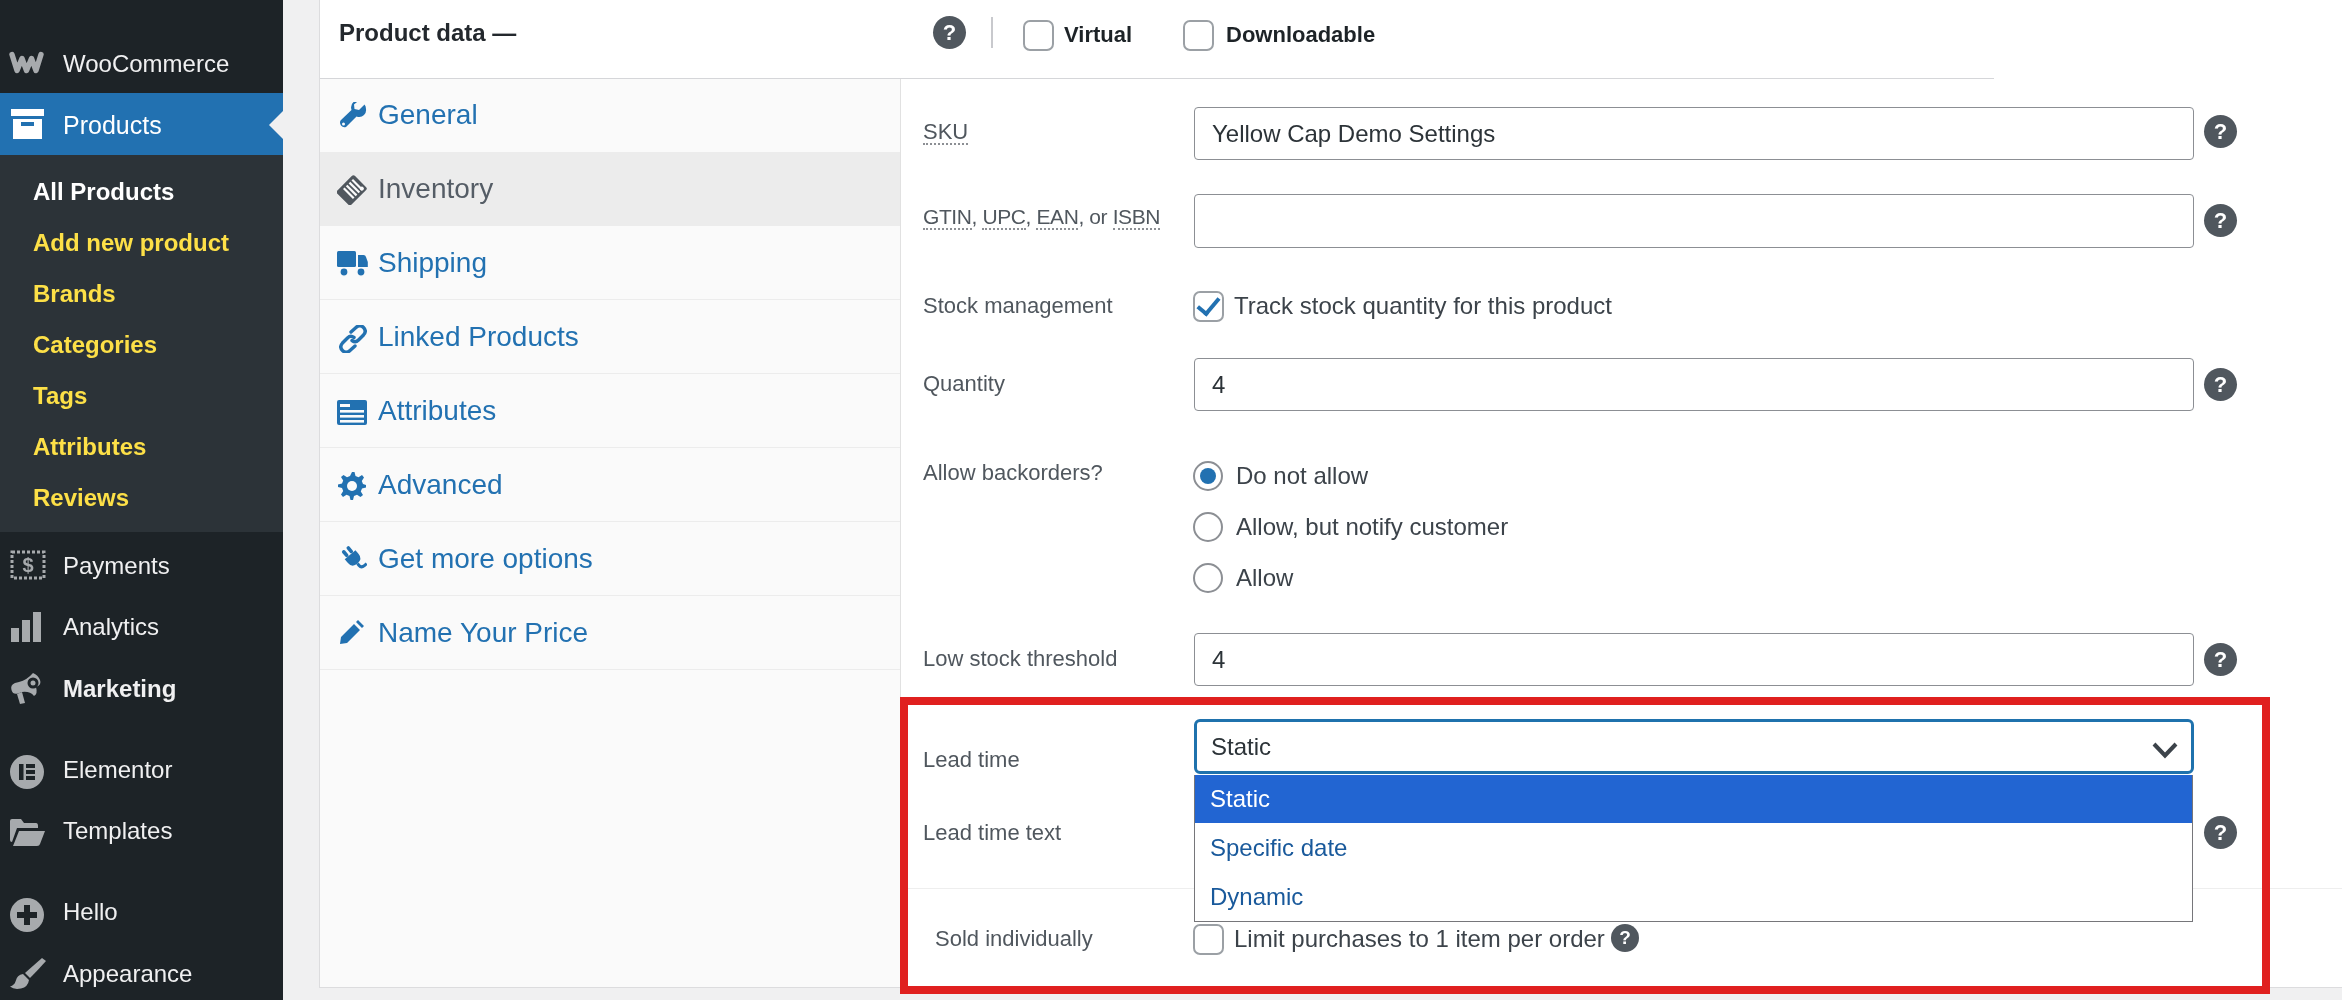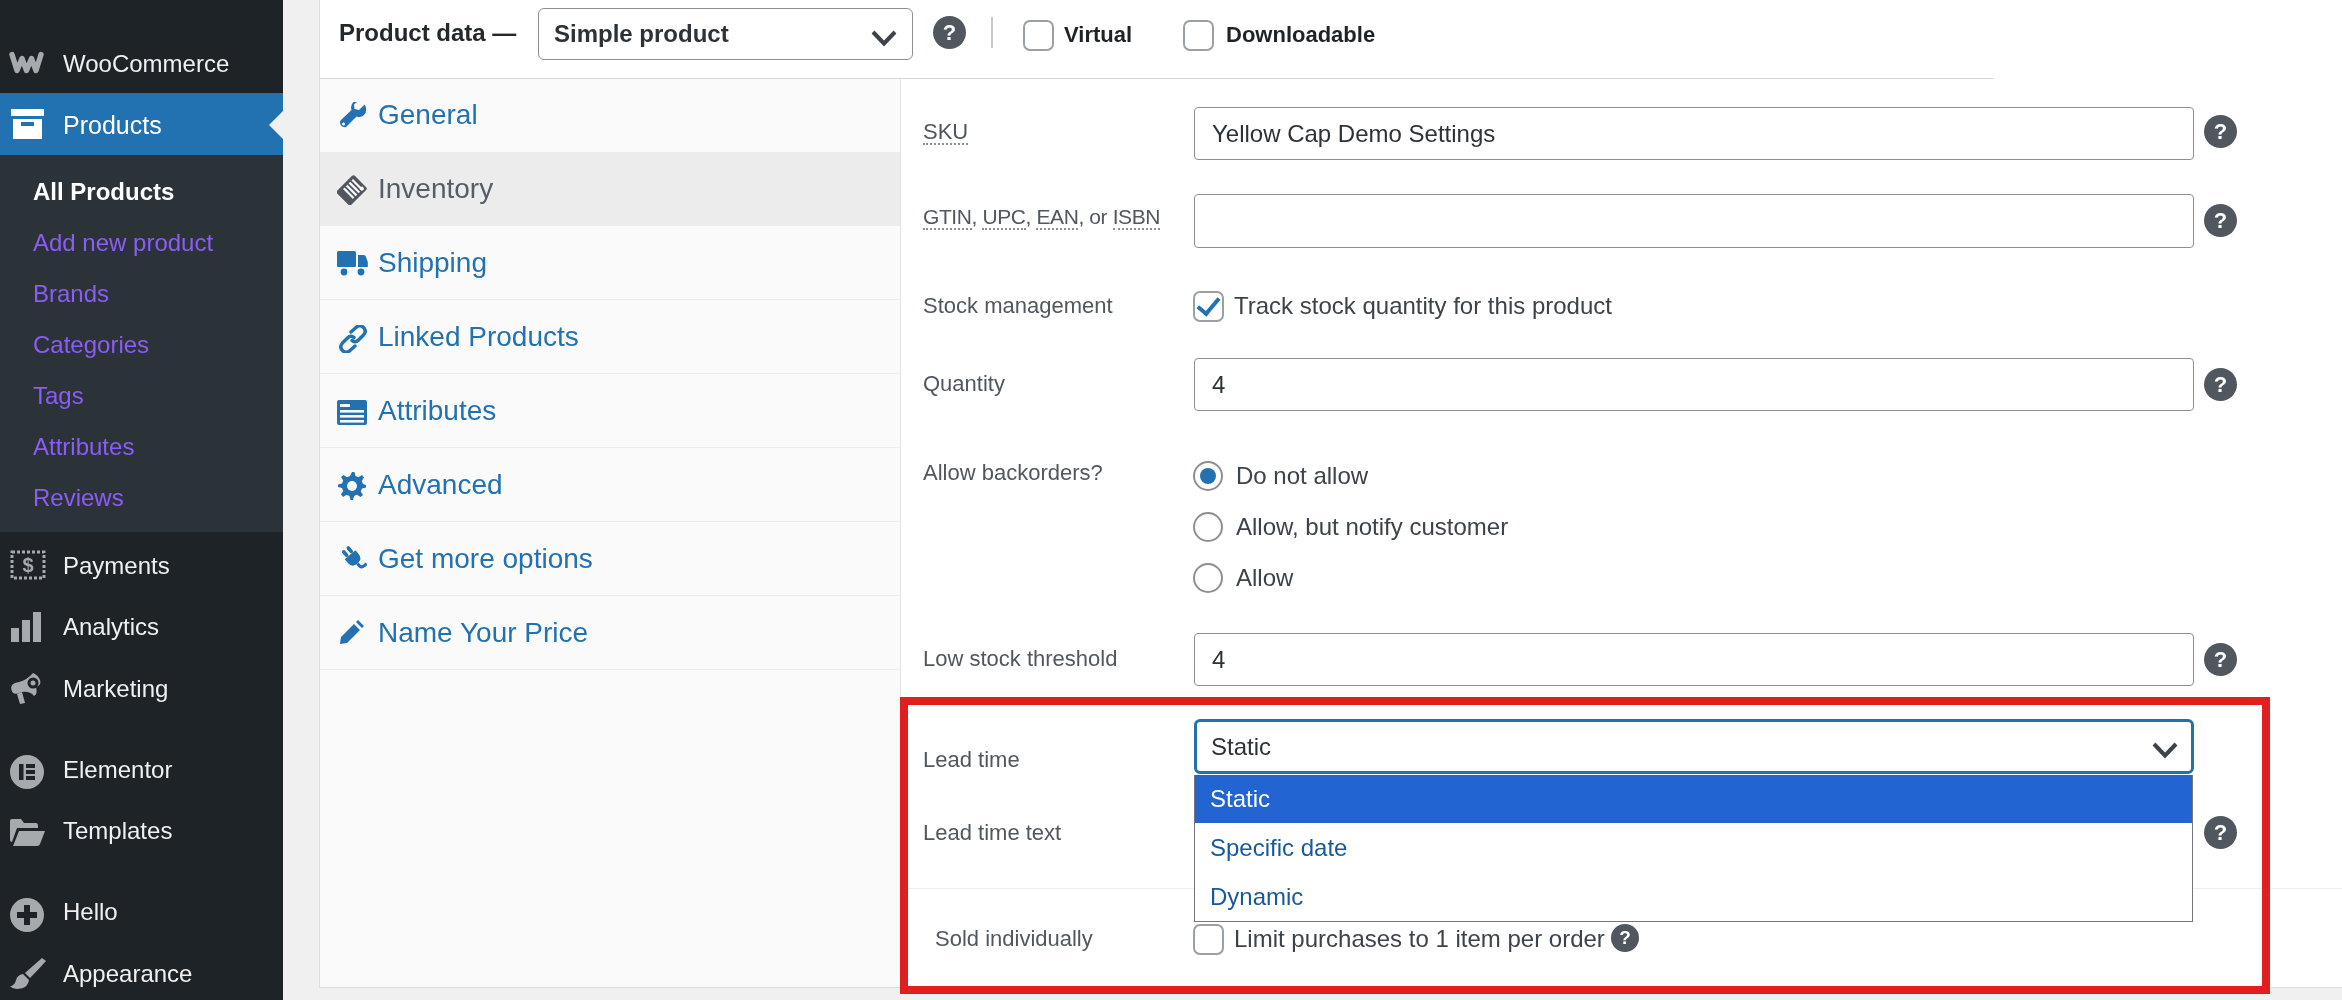--- a/index.html
+++ b/index.html
@@ -9,21 +9,21 @@
   .lbl { position:absolute; font-size:22px; line-height:26px; color:#50575e; }
   .lbl2 { position:absolute; font-size:24px; line-height:28px; color:#3c434a; }
   .inp { position:absolute; background:#fff; border:1px solid #8c8f94; border-radius:4px;
          font-size:24px; color:#2c3338; line-height:51px; padding-left:17px; }
   .help { position:absolute; width:33px; height:33px; border-radius:50%; background:#50575e;
           color:#fff; font-size:22px; font-weight:bold; text-align:center; line-height:33px; }
   .cb { position:absolute; width:31px; height:31px; background:#fff;
         border:2px solid #9ba0a5; border-radius:7px; }
   .dotted { display:inline-block; line-height:23px; border-bottom:2px dotted #8c8f94; }
   .menu-item { position:absolute; left:63px; font-size:24px; line-height:28px; color:#f0f0f1; }
-  .sub-item { position:absolute; left:33px; font-size:24px; line-height:28px; color:#8b5cf6; }
+  .sub-item { position:absolute; left:33px; font-size:24px; line-height:28px; color:#fde047;font-weight:bold; }
   .tab-lbl { position:absolute; left:58px; font-size:28px; line-height:28px; color:#2271b1; }
   .icon { position:absolute; }
   .radio { position:absolute; width:30px; height:30px; border:2px solid #8c8f94; border-radius:50%; background:#fff; }
   #r1::after { content:""; position:absolute; left:5px; top:5px; width:16px; height:16px; border-radius:50%; background:#2271b1; }
   #cb-track::after { content:""; position:absolute; left:7px; top:0px; width:9px; height:18px;
       border:solid #2271b1; border-width:0 4px 4px 0; transform:rotate(40deg); }
 </style>
 </head>
 <body>
 
@@ -88,39 +88,33 @@
   <div class="menu-item" style="top:111px;color:#fff;font-size:25px;">Products</div>
   <div class="sub-item" style="top:178px;color:#fff;font-weight:bold;">All Products</div>
   <div class="sub-item" style="top:229px;">Add new product</div>
   <div class="sub-item" style="top:280px;">Brands</div>
   <div class="sub-item" style="top:331px;">Categories</div>
   <div class="sub-item" style="top:382px;">Tags</div>
   <div class="sub-item" style="top:433px;">Attributes</div>
   <div class="sub-item" style="top:484px;">Reviews</div>
   <div class="menu-item" style="top:552px;">Payments</div>
   <div class="menu-item" style="top:613px;">Analytics</div>
-  <div class="menu-item" style="top:675px;">Marketing</div>
+  <div class="menu-item" style="top:675px;font-weight:bold;">Marketing</div>
   <div class="menu-item" style="top:756px;">Elementor</div>
   <div class="menu-item" style="top:817px;">Templates</div>
   <div class="menu-item" style="top:898px;">Hello</div>
   <div class="menu-item" style="top:960px;">Appearance</div>
 </div>
 
 <div class="abs" id="panel" style="left:320px;top:0;width:2022px;height:988px;background:#fff;border-bottom:1px solid #dcdcde;"></div>
 
 <div class="abs" style="left:319px;top:0;width:1px;height:988px;background:#dcdcde;"></div>
 
 <div class="abs" id="header" style="left:320px;top:0;width:1674px;height:79px;background:#fff;border-bottom:1px solid #d5d6d9;">
   <div class="abs" style="left:19px;top:19px;font-size:24px;font-weight:bold;color:#23282d;">Product data —</div>
-  <div class="abs" style="left:218px;top:8px;width:375px;height:52px;border:1px solid #8c8f94;border-radius:6px;background:#fff;">
-    <div class="abs" style="left:15px;top:0;height:50px;line-height:50px;font-size:24px;font-weight:bold;color:#2c3338;">Simple product</div>
-    <svg class="abs" style="right:14px;top:20px;" width="28" height="18" viewBox="0 0 28 18">
-        <path d="M3 3 L14 14.5 L25 3" fill="none" stroke="#3c434a" stroke-width="4" stroke-linejoin="miter"></path>
-      </svg>
-  </div>
   <div class="help" style="left:613px;top:16px;">?</div>
   <div class="abs" style="left:671px;top:17px;width:2px;height:31px;background:#c8c9cd;"></div>
   <div class="cb" style="left:703px;top:20px;"></div>
   <div class="abs" style="left:744px;top:22px;font-size:22px;font-weight:bold;color:#1d2327;">Virtual</div>
   <div class="cb" style="left:863px;top:20px;"></div>
   <div class="abs" style="left:906px;top:22px;font-size:22px;font-weight:bold;color:#1d2327;">Downloadable</div>
 </div>
 
 <div class="abs" id="tabs" style="left:320px;top:79px;width:581px;height:908px;background:#fafafa;border-right:1px solid #e1e1e1;">
   <div class="abs" style="left:0;top:73px;width:580px;height:73px;background:#ececec;"></div>

